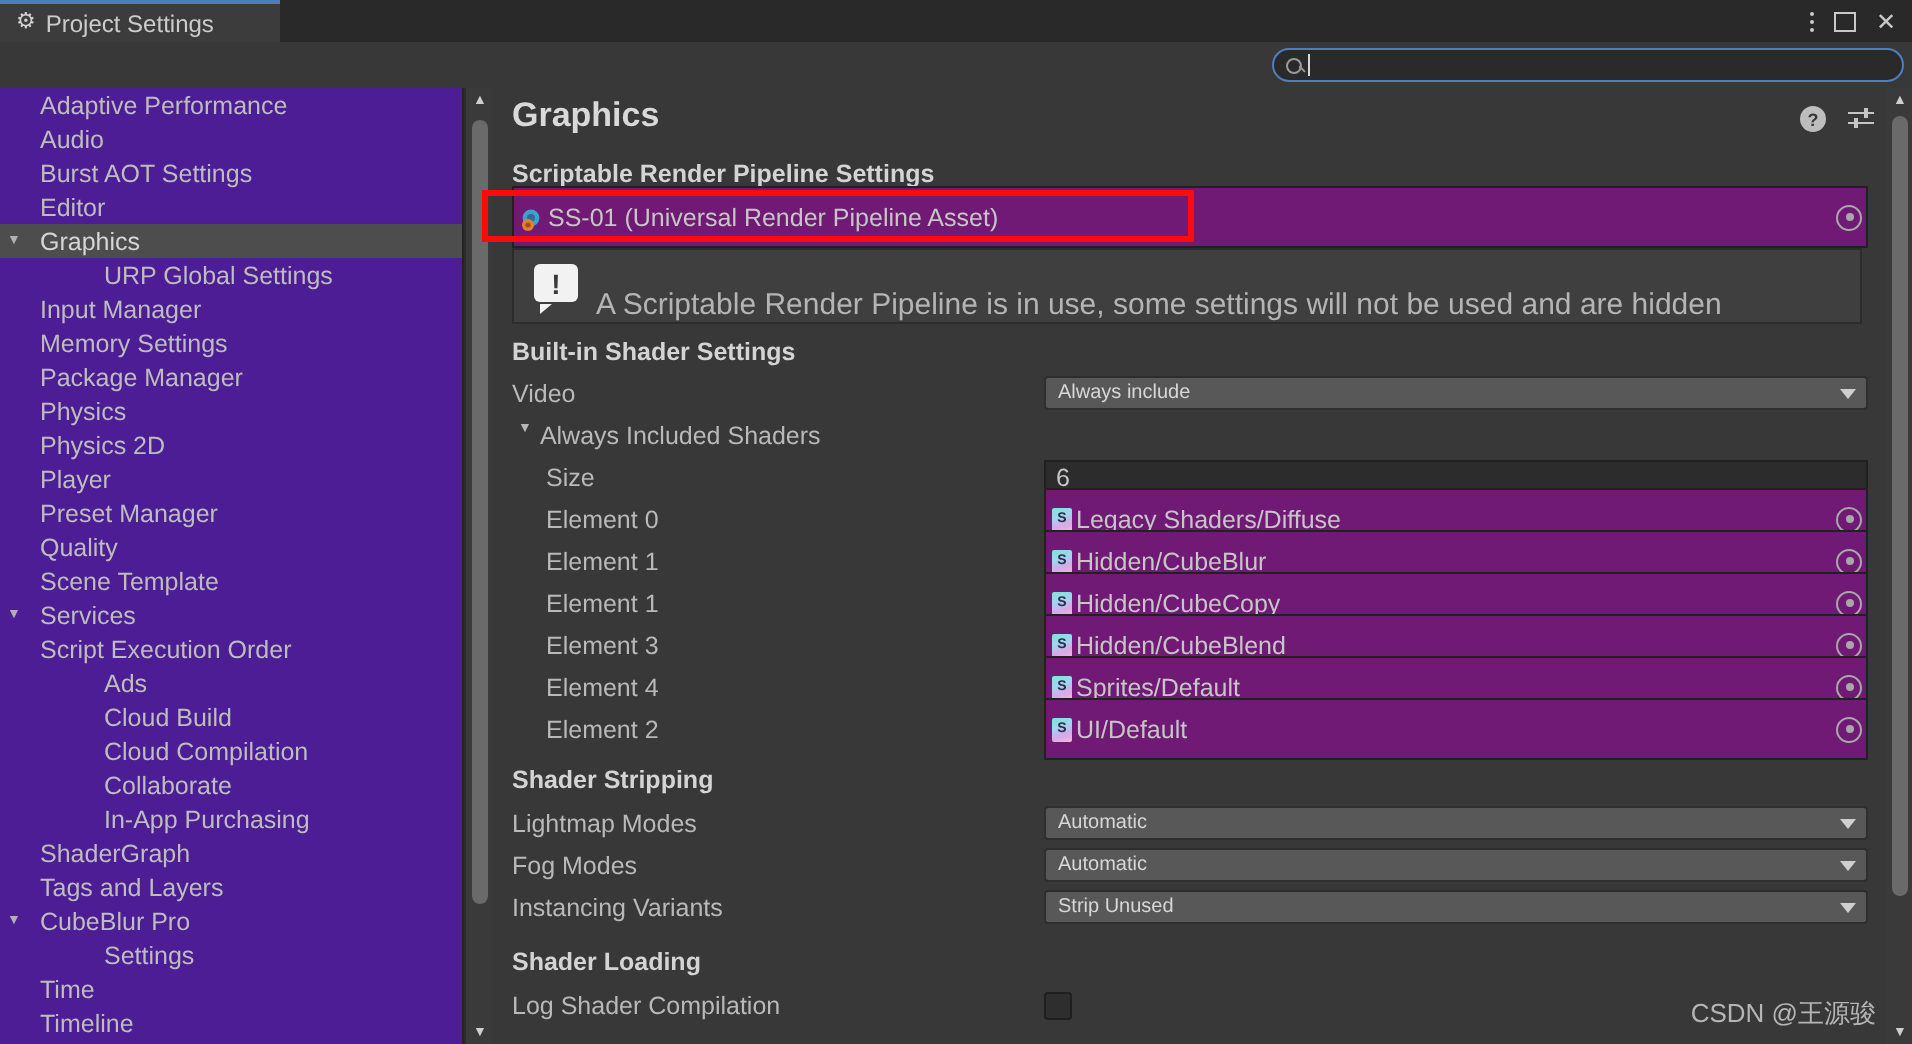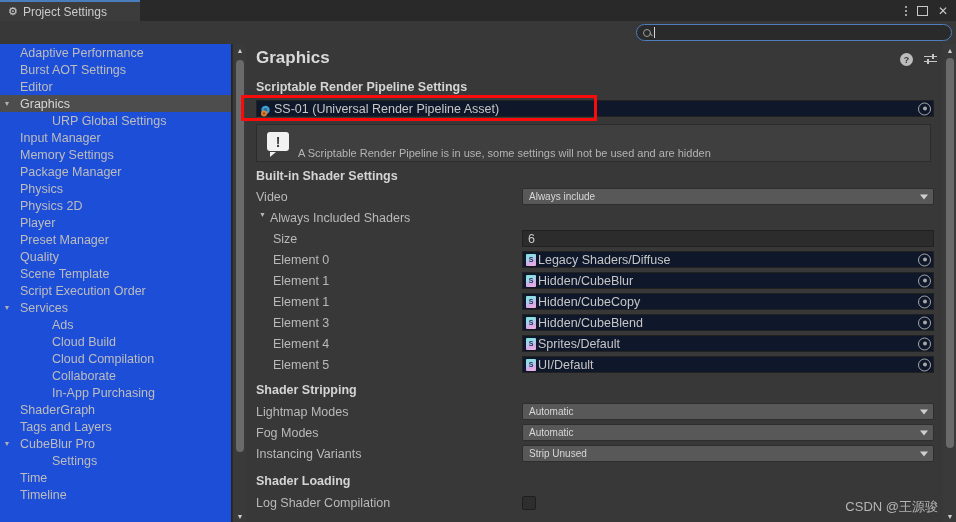--- a/index.html
+++ b/index.html
@@ -55,21 +55,21 @@
   }
   .searchbox .mag::after {
     content: ""; position: absolute; width: 4px; height: 1.2px; background: #9a9a9a;
     right: -3px; bottom: 0; transform: rotate(45deg);
   }
   .caret { width: 1px; height: 11px; background: #d8d8d8; margin-left: 3px; }
 
   
   .sidebar {
     position: absolute; left: 0; top: 44px; width: 232px; height: 478px;
-    background: #1d4ed8; overflow: hidden;
+    background: #4c1d95; overflow: hidden;
     border-right: 1px solid #242424;
   }
   .nav-item {
     height: 17px; display: flex; align-items: center;
     font-size: 12.5px; color: #bdbdbd; white-space: nowrap;
   }
   .nav-item.selected { background: #4d4d4d; color: #d6d6d6; }
   .nav-tri {
     width: 14px; text-align: center; font-size: 7px; color: #b0b0b0; flex: none;
   }
@@ -127,21 +127,21 @@
   }
   .row { position: relative; height: 21px; display: flex; align-items: center; }
   .row-label {
     font-size: 12.5px; color: #b9b9b9; padding-left: 9px; width: 275px; flex: none;
     white-space: nowrap;
   }
   .row-label.indent2 { padding-left: 26px; }
 
   
   .objfield {
-    position: relative; flex: 1; height: 17px; background: #0f172a;
+    position: relative; flex: 1; height: 31px; background: #701a75;
     border: 1px solid #212121; display: flex; align-items: center;
     padding: 0 2px; margin-right: 4px;
   }
   .objfield .txt { font-size: 12.5px; color: #c6c6c6; white-space: nowrap; }
   .picker {
     position: absolute; right: 2px; top: 50%; transform: translateY(-50%);
     width: 13px; height: 13px; border-radius: 50%;
     border: 1.4px solid #a8a8a8; display: flex; align-items: center; justify-content: center;
   }
   .picker::after { content: ""; width: 4px; height: 4px; border-radius: 50%; background: #a8a8a8; }
@@ -194,21 +194,21 @@
   }
   .info-ico .bub {
     width: 22px; height: 19px; background: #f2f2f2; border-radius: 3px;
     display: flex; align-items: center; justify-content: center;
     font-size: 14px; font-weight: bold; color: #3b3b3b; line-height: 1;
   }
   .info-ico .tail {
     position: absolute; left: 3px; bottom: -3px; width: 0; height: 0;
     border-left: 6px solid #f2f2f2; border-bottom: 5px solid transparent;
   }
-  .helpbox .htxt { font-size: 11px; color: #b4b4b4; margin-top: 19px; }
+  .helpbox .htxt { font-size: 15px; color: #b4b4b4; margin-top: 19px; }
 
   .tri-small { font-size: 7px; color: #b6b6b6; margin-right: 4px; }
 
   
   .sb-right {
     position: absolute; right: 0; top: 44px; width: 13px; height: 478px;
     background: #3a3a3a;
   }
   .watermark {
     position: absolute; right: 18px; bottom: 6px;
@@ -249,20 +249,24 @@
     </div>
   </div>
 
   <div class="sidebar" id="sidebar">
       <div class="nav-item depth0 notri">
         <span class="nav-tri"></span>
         <span class="nav-label">Adaptive Performance</span>
       </div>
       <div class="nav-item depth0 notri">
         <span class="nav-tri"></span>
+        <span class="nav-label">Audio</span>
+      </div>
+      <div class="nav-item depth0 notri">
+        <span class="nav-tri"></span>
         <span class="nav-label">Burst AOT Settings</span>
       </div>
       <div class="nav-item depth0 notri">
         <span class="nav-tri"></span>
         <span class="nav-label">Editor</span>
       </div>
       <div class="nav-item depth0 selected">
         <span class="nav-tri">▼</span>
         <span class="nav-label">Graphics</span>
       </div>
@@ -299,27 +303,27 @@
         <span class="nav-label">Preset Manager</span>
       </div>
       <div class="nav-item depth0 notri">
         <span class="nav-tri"></span>
         <span class="nav-label">Quality</span>
       </div>
       <div class="nav-item depth0 notri">
         <span class="nav-tri"></span>
         <span class="nav-label">Scene Template</span>
       </div>
-      <div class="nav-item depth0 notri">
-        <span class="nav-tri"></span>
-        <span class="nav-label">Script Execution Order</span>
-      </div>
       <div class="nav-item depth0">
         <span class="nav-tri">▼</span>
         <span class="nav-label">Services</span>
+      </div>
+      <div class="nav-item depth0 notri">
+        <span class="nav-tri"></span>
+        <span class="nav-label">Script Execution Order</span>
       </div>
       <div class="nav-item depth1 notri">
         <span class="nav-tri"></span>
         <span class="nav-label">Ads</span>
       </div>
       <div class="nav-item depth1 notri">
         <span class="nav-tri"></span>
         <span class="nav-label">Cloud Build</span>
       </div>
       <div class="nav-item depth1 notri">
@@ -467,21 +471,21 @@
           </div>
           <div class="row">
             <span class="row-label indent2">Element 4</span>
             <span class="objfield">
               <span class="shader-ico">S</span>
               <span class="txt">Sprites/Default</span>
               <span class="picker"></span>
             </span>
           </div>
           <div class="row">
-            <span class="row-label indent2">Element 5</span>
+            <span class="row-label indent2">Element 2</span>
             <span class="objfield">
               <span class="shader-ico">S</span>
               <span class="txt">UI/Default</span>
               <span class="picker"></span>
             </span>
           </div>
         </div>
 
       <div class="section-head" style="height:26px;line-height:30px;">Shader Stripping</div>
 

